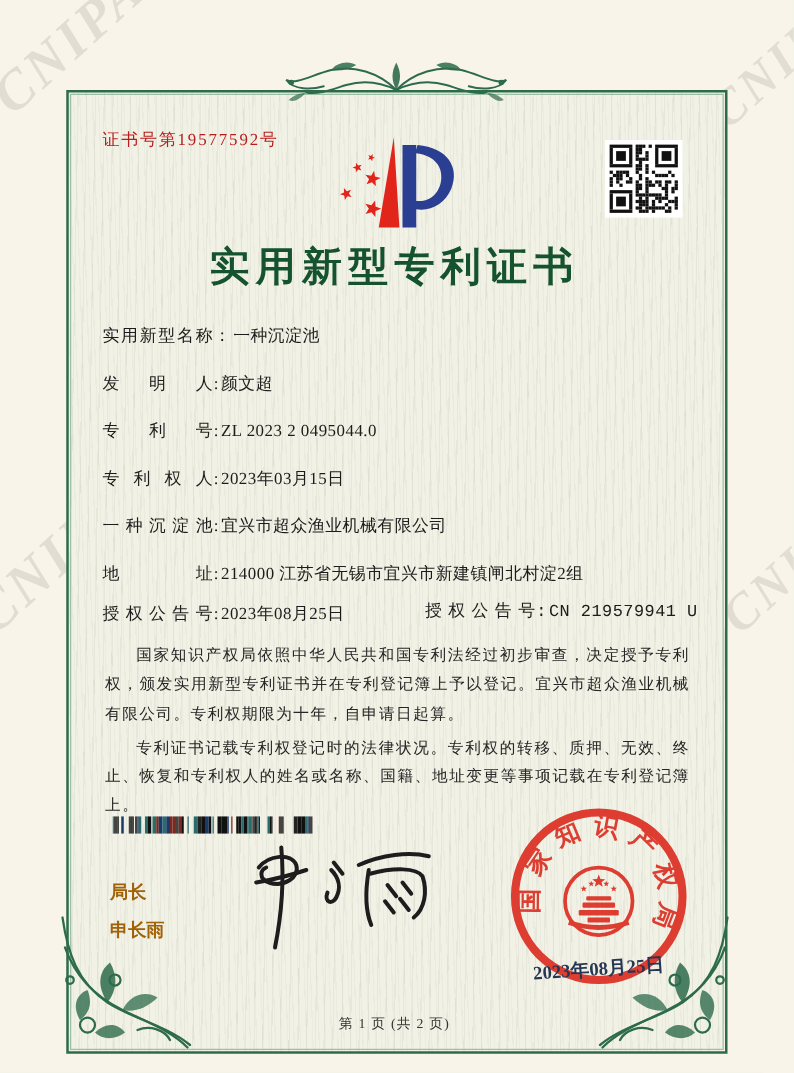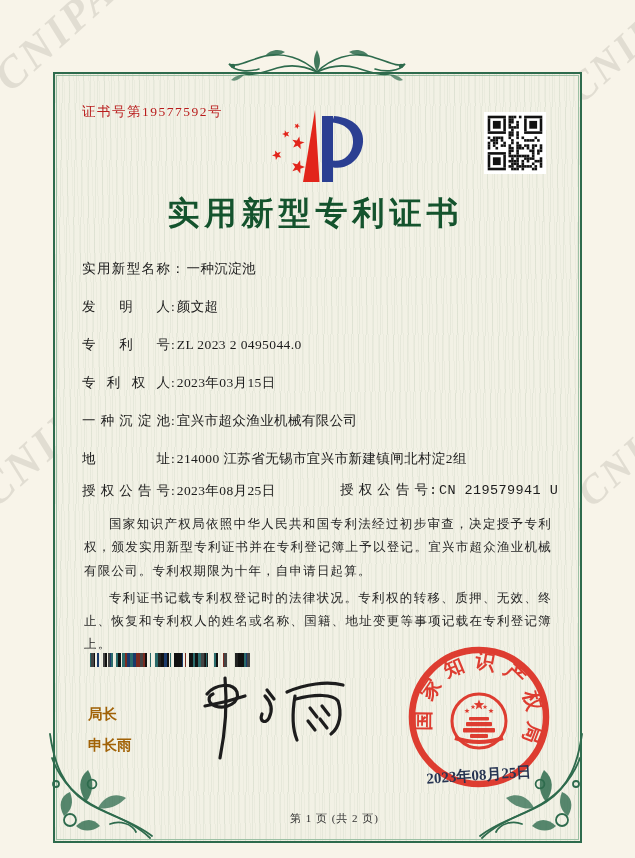--- a/index.html
+++ b/index.html
@@ -64,21 +64,21 @@
   .barcode{position:absolute;left:90px;top:653px;}
   .officer{
     position:absolute;left:88px;top:699px;
     font-family:"Liberation Sans","DejaVu Sans",sans-serif;
     font-size:14.5px;font-weight:600;color:#a16207;line-height:31px;
   }
   .signature{position:absolute;left:183px;top:666px;}
   .seal{position:absolute;left:403px;top:641px;opacity:.94;}
   .footer{
     position:absolute;left:53px;top:811px;width:525px;text-align:center;
-    font-size:11px;letter-spacing:1px;color:#333;padding-left:19px;
+    font-size:11px;letter-spacing:1px;color:#333;
   }
 </style>
 </head>
 <body>
 
 <div class="page">
 
   <span class="wm" style="left:-18px;top:8px;font-size:44px;">CNIPA</span>
   <span class="wm" style="left:556px;top:26px;font-size:40px;">CNIPA</span>
   <span class="wm" style="left:392px;top:238px;font-size:52px;">CNIPA</span>

